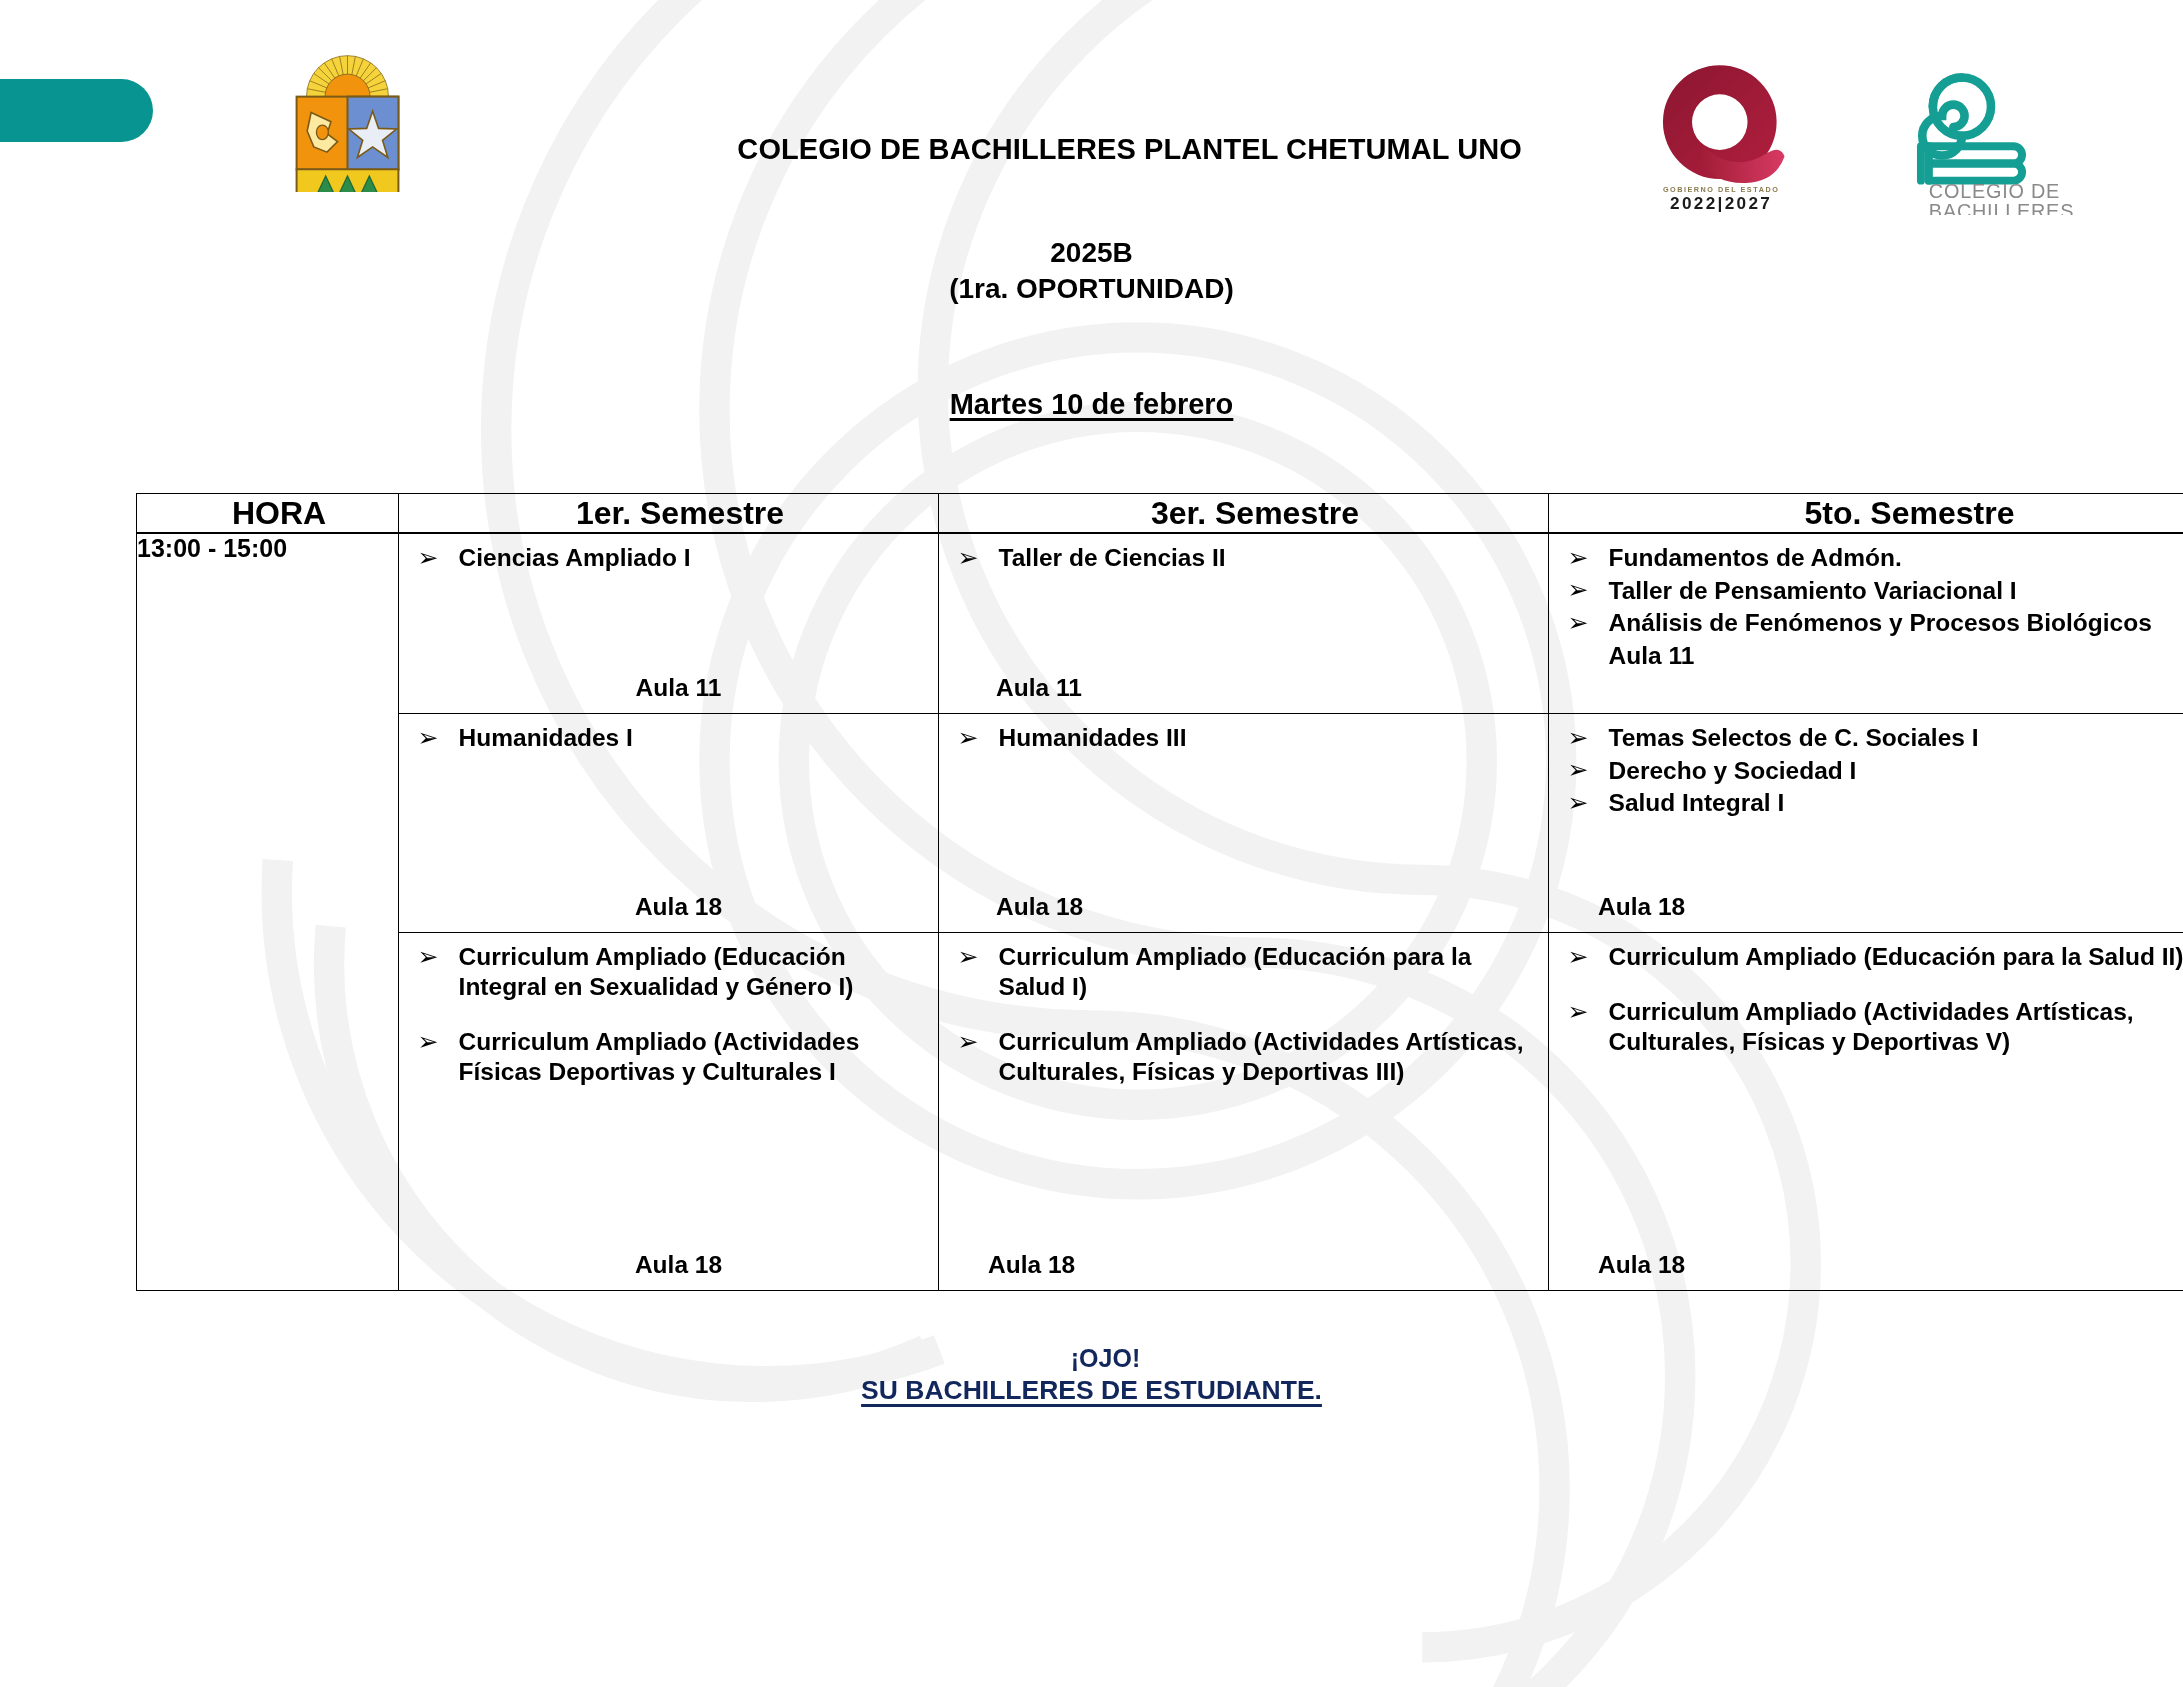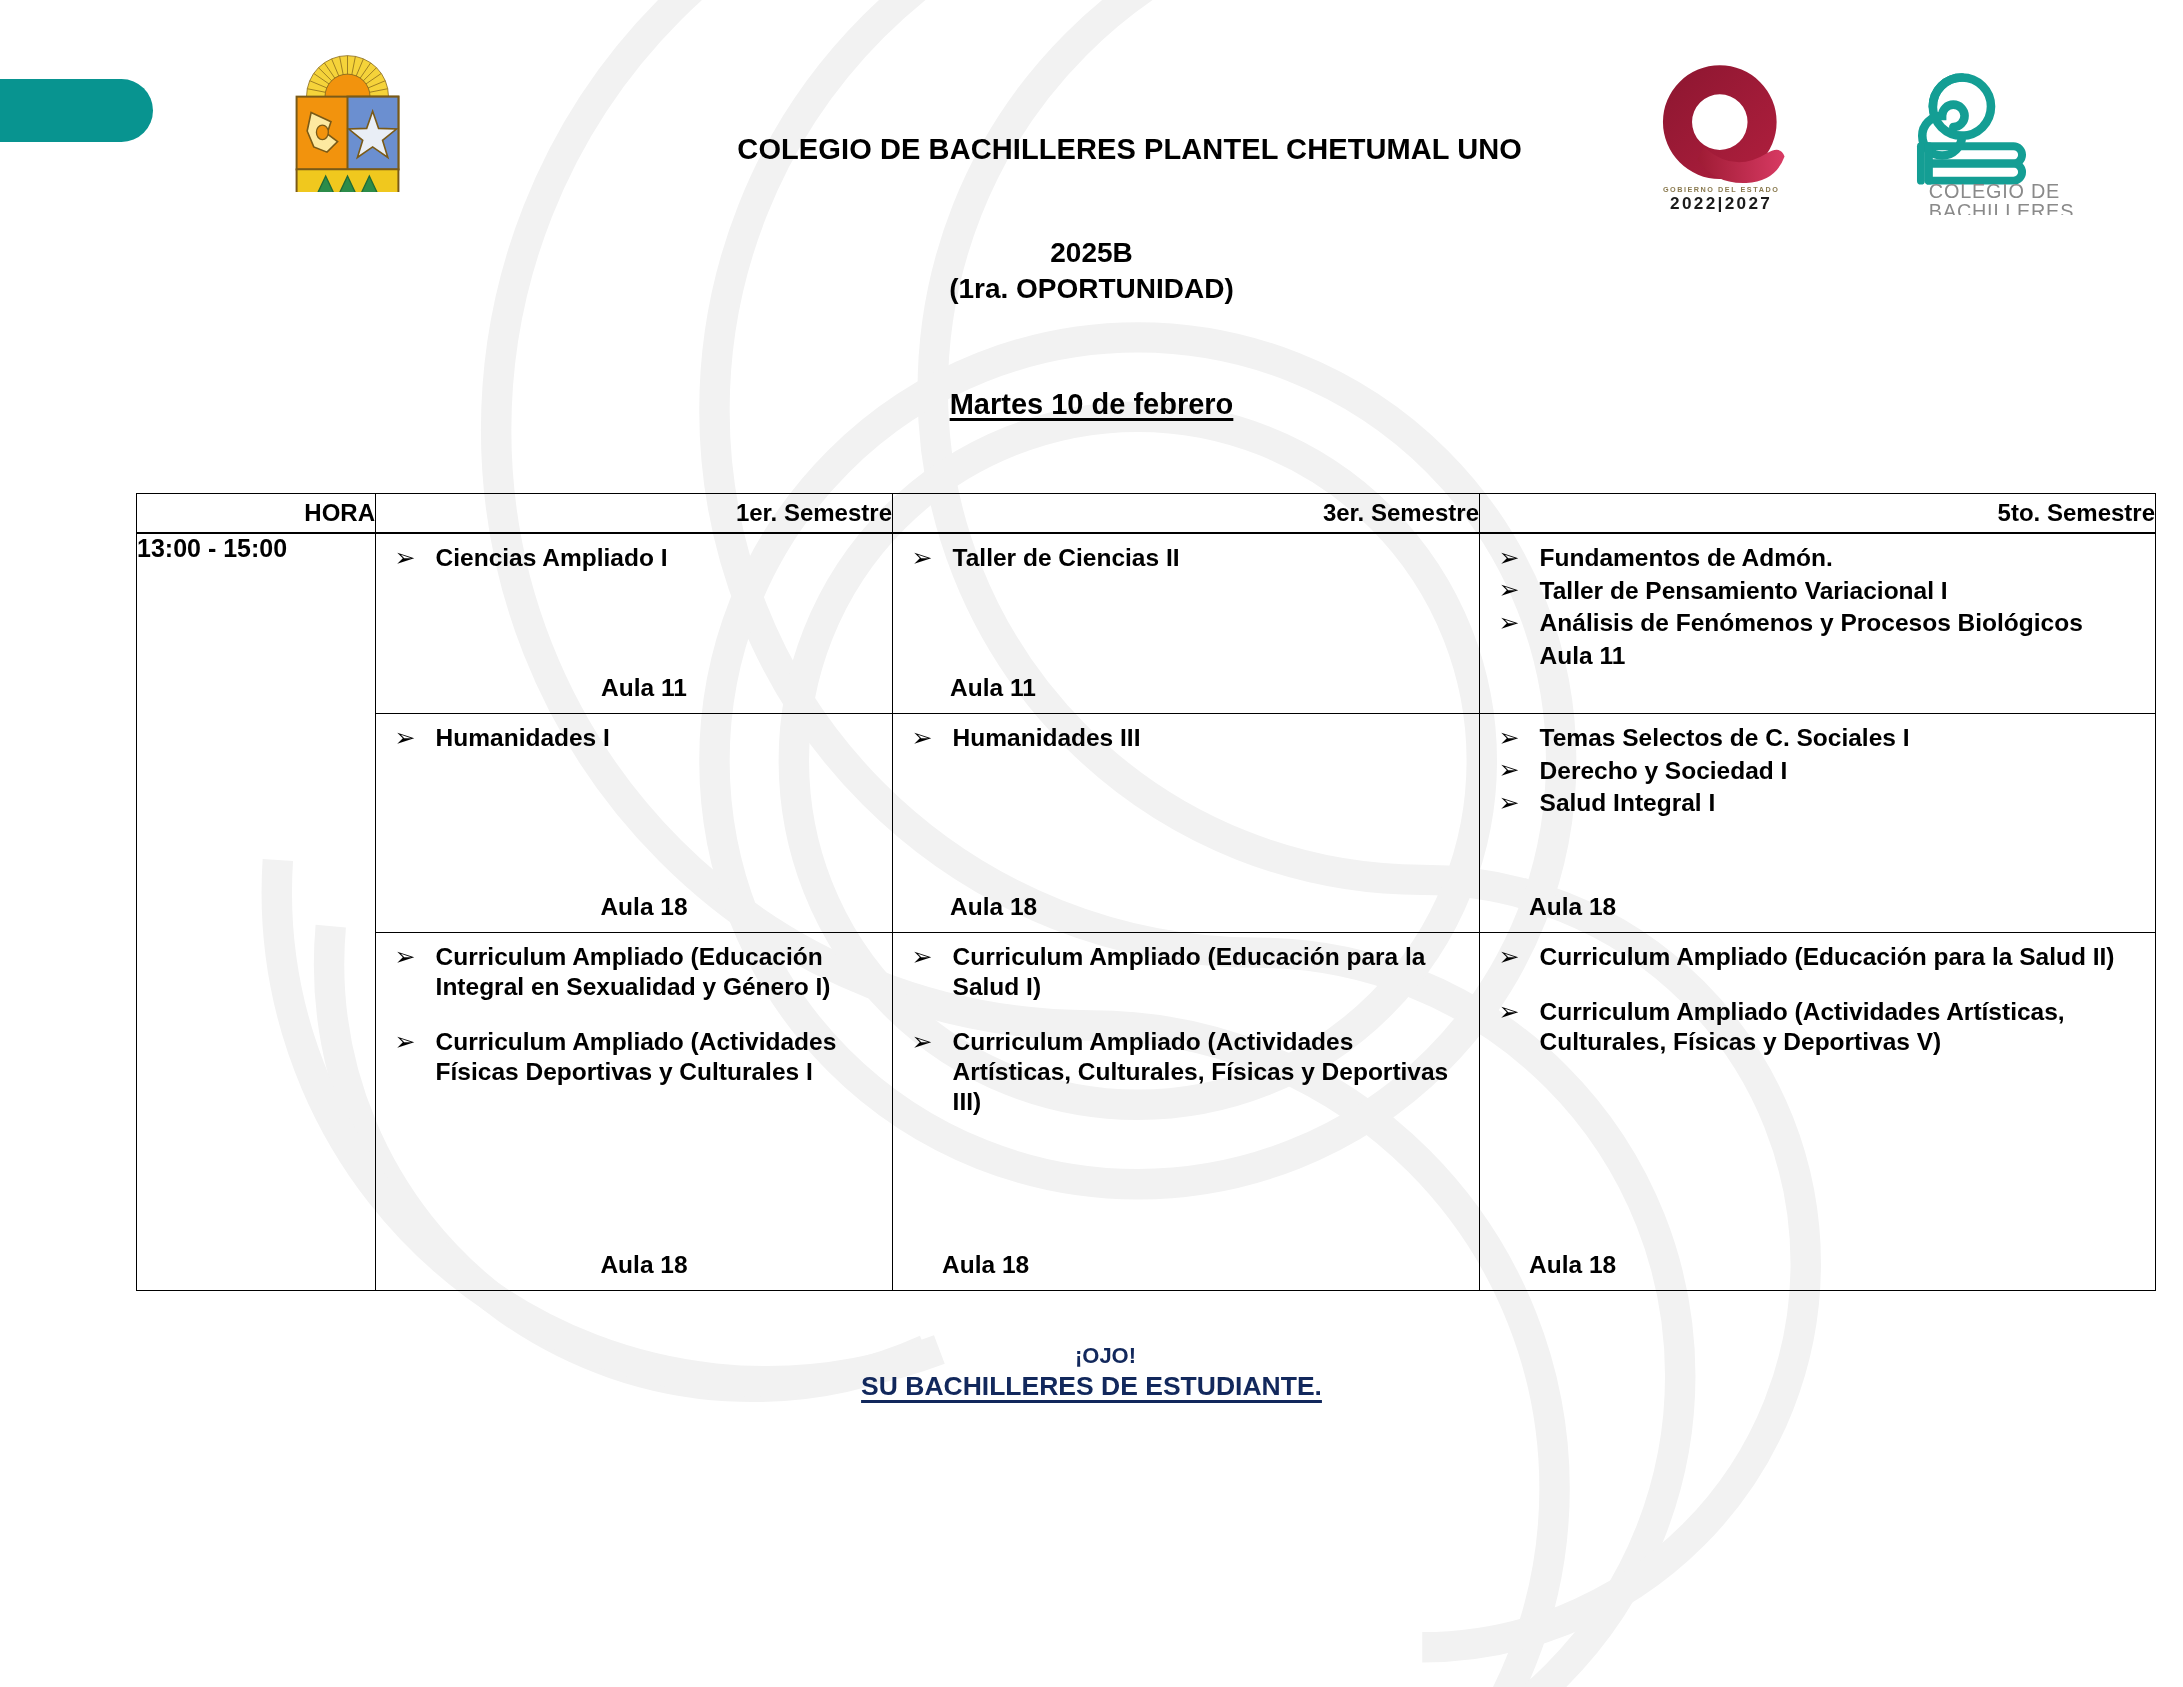--- a/index.html
+++ b/index.html
@@ -128,25 +128,26 @@
     background: transparent;
   }
   #schedule-table td, #schedule-table th {
     border: 1.3px solid #000;
     vertical-align: top;
     padding: 0;
     background: transparent;
   }
   #schedule-table thead th {
     height: 38px;
-    text-align: right;
+    text-align: center;
     vertical-align: middle;
-    font-size: 24px;
+    font-size: 32px;
     font-weight: bold;
     border-bottom: 2.6px solid #000;
+    padding-left: 23px;
   }
   .col-hora  { width: 238px; }
   .col-sem   { width: 516px; }
   .col-sem3  { width: 586px; }
   .col-sem5  { width: 675px; }
 
   td.hora-cell {
     text-align: left;
     vertical-align: middle;
     font-size: 25px;
@@ -219,21 +220,21 @@
   
   #footer-note {
     position: absolute;
     left: 0;
     top: 1343px;
     width: 2183px;
     text-align: center;
     color: #12285c;
   }
   #footer-note .ojo {
-    font-size: 22px;
+    font-size: 25px;
     font-weight: bold;
     line-height: 1.2;
     display: block;
     padding-left: 28px;
   }
   #footer-note .warn {
     font-size: 26.5px;
     font-weight: bold;
     line-height: 1.32;
     display: block;

